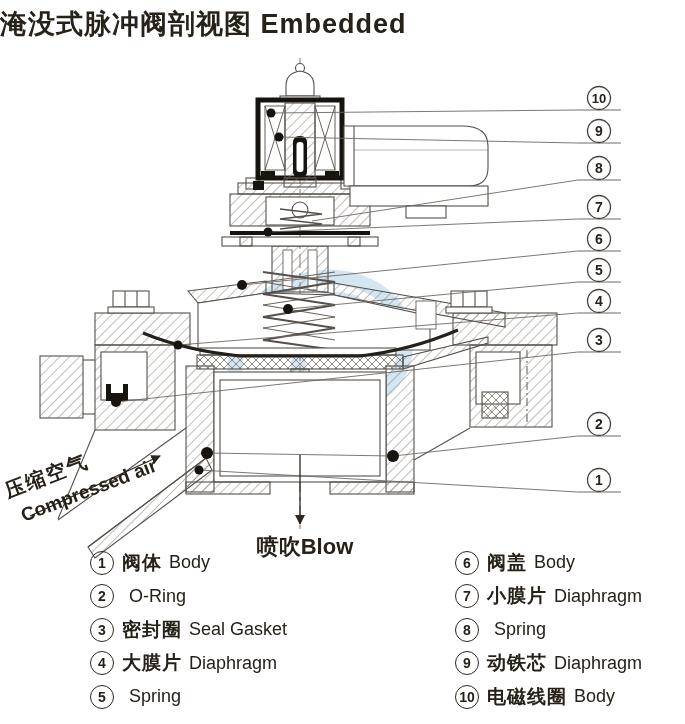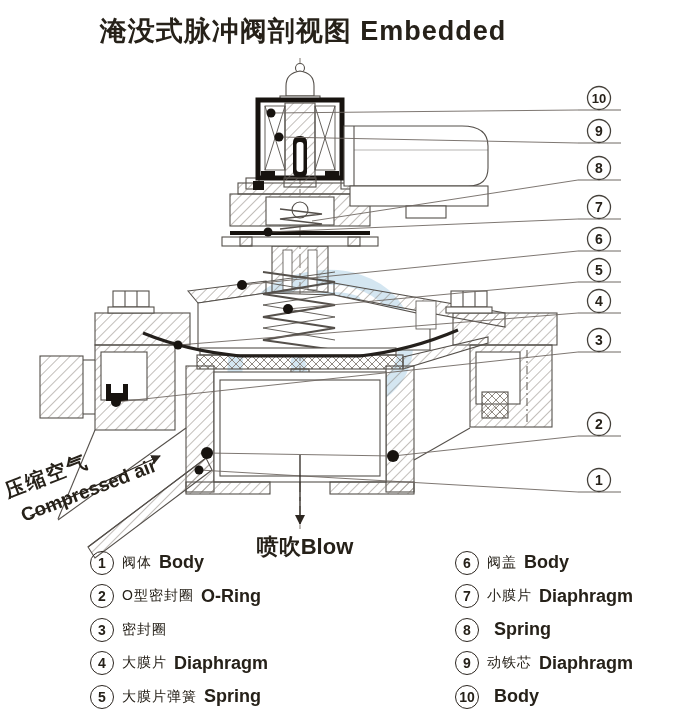--- a/index.html
+++ b/index.html
@@ -1,35 +1,35 @@
 <!DOCTYPE html>
 <html><head>
 <meta charset="utf-8">
 <style>
   html,body{margin:0;padding:0;background:#ffffff;}
   .stage{
     position:relative;width:685px;height:724px;background:#ffffff;overflow:hidden;
     font-family:"Liberation Sans","DejaVu Sans",sans-serif;color:#262119;
   }
   .title{
-    position:absolute;top:6px;left:0;width:592px;margin:7px;
-    text-align:center;font-size:27px;font-weight:700;letter-spacing:1px;color:#262119;
+    position:absolute;top:6px;left:0;width:592px;margin:0;
+    font-size:27px;font-weight:700;letter-spacing:1px;color:#262119;
   }
   .drawing{position:absolute;left:0;top:50px;}
   .legend{position:absolute;top:546px;left:0;width:685px;}
   .lcol{position:absolute;top:0;}
   .lcol.left{left:90px;width:320px;}
   .lcol.right{left:455px;width:230px;}
   .lrow{height:33.5px;display:flex;align-items:center;}
   .cnum{
     flex:0 0 auto;width:22px;height:22px;border:1.6px solid #2c2620;border-radius:50%;
     text-align:center;line-height:22px;font-size:14px;font-weight:700;margin-right:8px;
   }
-  .lcn{font-size:14px;font-weight:400;letter-spacing:1px;white-space:nowrap;}
-  .len{font-size:18px;font-weight:700;margin-left:7px;white-space:nowrap;}
+  .lcn{font-size:19px;font-weight:700;letter-spacing:1px;white-space:nowrap;}
+  .len{font-size:18px;font-weight:400;margin-left:7px;white-space:nowrap;}
 </style>
 </head>
 <body>
 
 <div class="stage">
 
   <h1 class="title">淹没式脉冲阀剖视图 Embedded</h1>
 
   <svg class="drawing" width="685" height="512" viewBox="0 50 685 512" xmlns="http://www.w3.org/2000/svg">
     <defs>
@@ -266,35 +266,34 @@
 
   <div class="legend">
     <div class="lcol left">
       <div class="lrow">
         <span class="cnum">1</span>
         <span class="lcn">阀体</span>
         <span class="len">Body</span>
       </div>
       <div class="lrow">
         <span class="cnum">2</span>
-        <span class="lcn">O型密封圈</span>
         <span class="len">O-Ring</span>
       </div>
       <div class="lrow">
         <span class="cnum">3</span>
         <span class="lcn">密封圈</span>
+        <span class="len">Seal Gasket</span>
       </div>
       <div class="lrow">
         <span class="cnum">4</span>
         <span class="lcn">大膜片</span>
         <span class="len">Diaphragm</span>
       </div>
       <div class="lrow">
         <span class="cnum">5</span>
-        <span class="lcn">大膜片弹簧</span>
         <span class="len">Spring</span>
       </div>
     </div>
     <div class="lcol right">
       <div class="lrow">
         <span class="cnum">6</span>
         <span class="lcn">阀盖</span>
         <span class="len">Body</span>
       </div>
       <div class="lrow">
@@ -306,17 +305,18 @@
         <span class="cnum">8</span>
         <span class="len">Spring</span>
       </div>
       <div class="lrow">
         <span class="cnum">9</span>
         <span class="lcn">动铁芯</span>
         <span class="len">Diaphragm</span>
       </div>
       <div class="lrow">
         <span class="cnum">10</span>
+        <span class="lcn">电磁线圈</span>
         <span class="len">Body</span>
       </div>
     </div>
   </div>
 </div>
 
 </body></html>

